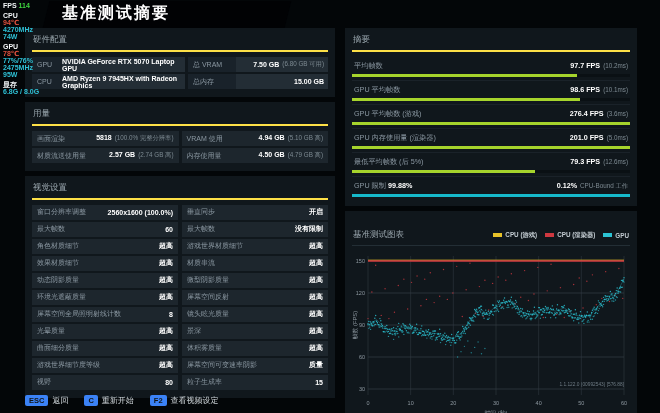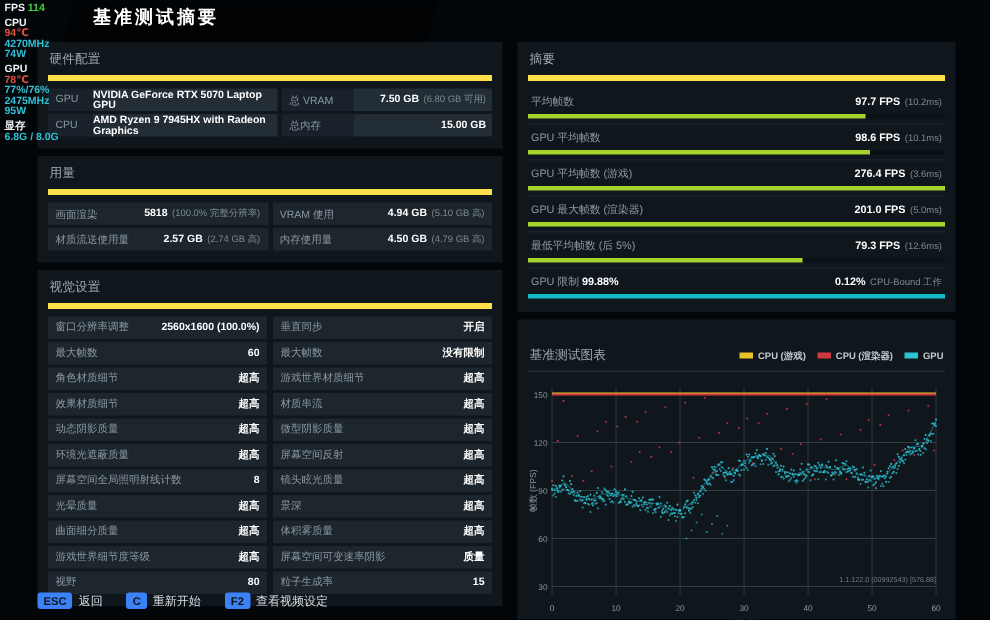--- a/index.html
+++ b/index.html
@@ -1,32 +1,32 @@
 <!DOCTYPE html>
 <html><head>
 <meta charset="utf-8">
 <style>
   html,body{margin:0;padding:0;background:#000;}
   .screen{position:relative;width:660px;height:413px;background:#030608;overflow:hidden;
           font-family:"Liberation Sans","DejaVu Sans",sans-serif;}
   
   .title-banner{position:absolute;left:46px;top:1px;width:242px;height:27px;background:#010204;
                 transform:skewX(-14deg);z-index:1;}
-  .title-text{position:absolute;left:62px;top:3px;font-size:12px;font-weight:bold;color:#ffffff;
+  .title-text{position:absolute;left:62px;top:3px;font-size:16px;font-weight:bold;color:#ffffff;
               letter-spacing:2px;z-index:2;}
   
   .osd{position:absolute;left:3px;top:2px;z-index:5;font-size:7px;font-weight:bold;line-height:7px;}
   .osd-line{white-space:nowrap;}
   .osd-line.gap{margin-top:3px;}
   
   .columns{position:absolute;top:28px;left:25px;display:flex;gap:10px;}
   .col-left{width:310px;display:flex;flex-direction:column;}
   .col-right{width:292px;display:flex;flex-direction:column;}
   .card{background:#10171c;padding:5px 7px 6px;margin-bottom:5px;box-sizing:border-box;}
-  .section-title{color:#9aa7ae;font-size:8.5px;padding:1px 1px 4px;border-bottom:4px solid #fde047;
+  .section-title{color:#9aa7ae;font-size:8.5px;padding:1px 1px 4px;border-bottom:2px solid #fde047;
                  margin-bottom:5px;}
   
   .hw-row{display:flex;height:15px;margin-bottom:2px;font-size:7px;}
   .hw-key{width:30px;background:#19222a;color:#8b98a2;display:flex;align-items:center;padding-left:5px;box-sizing:border-box;}
   .hw-val{flex:1;background:#232d35;color:#fff;font-weight:bold;display:flex;align-items:center;justify-content:center;margin-right:3px;}
   .hw-key2{width:48px;background:#19222a;color:#8b98a2;display:flex;align-items:center;padding-left:5px;box-sizing:border-box;}
   .hw-val2{width:92px;background:#232d35;display:flex;align-items:center;justify-content:flex-end;padding-right:4px;box-sizing:border-box;}
   .v{color:#fff;font-weight:bold;}
   .n{color:#7d8a92;font-weight:normal;font-size:6.3px;margin-left:3px;}
   
@@ -260,21 +260,21 @@
               <div class="sum-line">
                 <span><span class="sum-label">GPU 平均帧数 (游戏)</span></span>
                 <span><span class="v">276.4 FPS</span><span class="n">(3.6ms)</span></span>
               </div>
               <div class="sum-bar">
                 <div class="sum-bar-fill" style="width: 100%; background: rgb(166, 212, 44);"></div>
               </div>
             </div>
             <div class="sum-row">
               <div class="sum-line">
-                <span><span class="sum-label">GPU 最大帧数 (渲染器)</span></span>
+                <span><span class="sum-label">GPU 内存使用量 (渲染器)</span></span>
                 <span><span class="v">201.0 FPS</span><span class="n">(5.0ms)</span></span>
               </div>
               <div class="sum-bar">
                 <div class="sum-bar-fill" style="width: 100%; background: rgb(166, 212, 44);"></div>
               </div>
             </div>
             <div class="sum-row">
               <div class="sum-line">
                 <span><span class="sum-label">最低平均帧数 (后 5%)</span></span>
                 <span><span class="v">79.3 FPS</span><span class="n">(12.6ms)</span></span>

